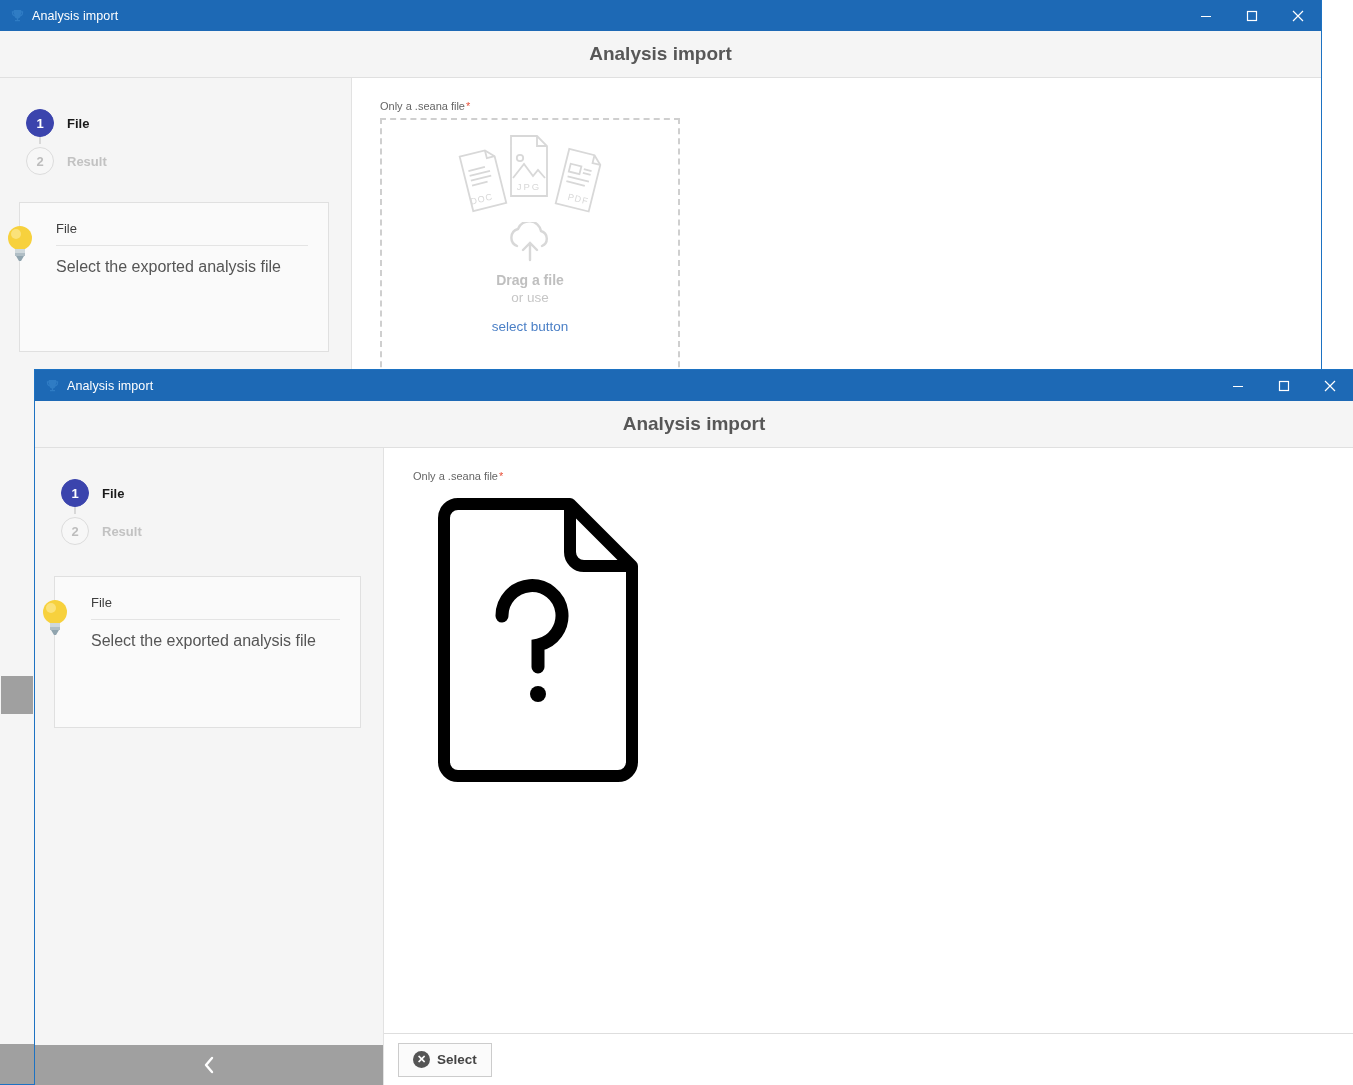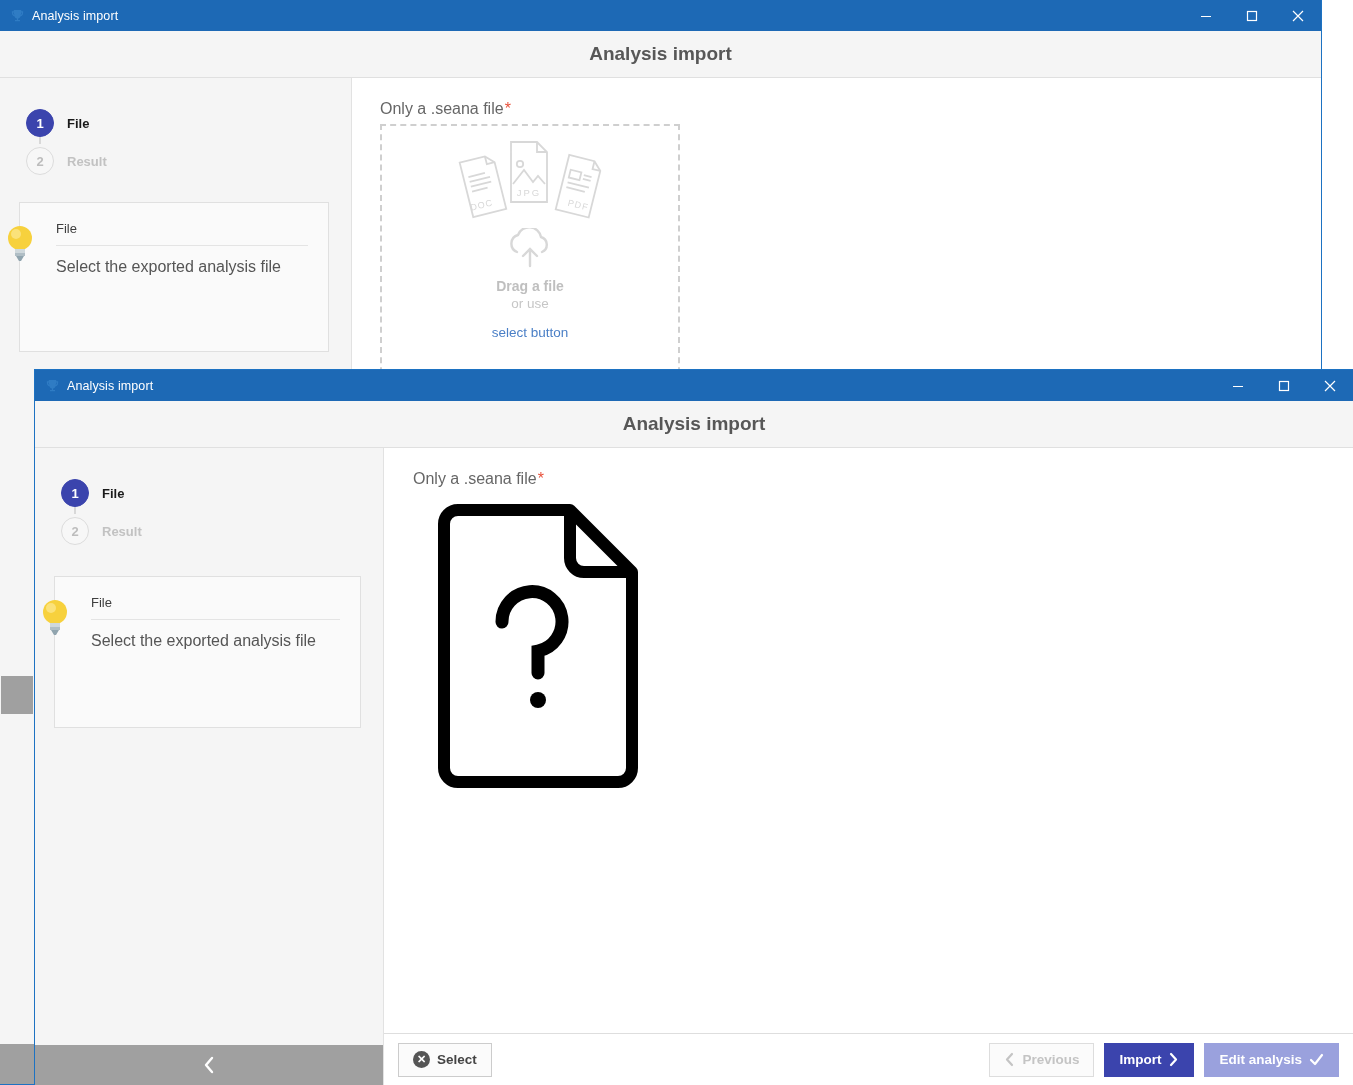--- a/index.html
+++ b/index.html
@@ -61,21 +61,21 @@
   .hint-text { font-size: 16px; color: #555555; padding-top: 12px; }
 
   .collapse-bar {
     position: absolute; left: 0; bottom: 0; height: 40px; width: 100%;
     background: #a0a0a0; display: flex; align-items: center; justify-content: center;
     color: #ffffff;
   }
 
   
   .main { flex: 1 1 auto; background: #ffffff; position: relative; }
-  .field-label { font-size: 16px; color: #666666; }
+  .field-label { font-size: 11px; color: #666666; }
   .req-star { color: #e8503a; margin-left: 1px; }
 
   
   .dropzone {
     border: 2px dashed #cfcfcf; background: #ffffff;
     display: flex; flex-direction: column; align-items: center; justify-content: flex-start;
   }
   .dz-icons { display: flex; align-items: flex-start; justify-content: center; margin-top: 24px; }
   .dz-drag { font-size: 14px; font-weight: bold; color: #bfbfbf; margin-top: 4px; }
   .dz-or { font-size: 13.5px; color: #c6c6c6; margin-top: 2px; }
@@ -323,36 +323,16 @@
         </div>
       </div>
     </div>
 
     <div class="footer" style="left:349px; right:0;">
       <button class="btn secondary">
         <span class="cancel-ico">✕</span>
         <span>Select</span>
       </button>
       <div class="spacer"></div>
-      <div class="btn-group">
-        <button class="btn disabled">
-          <svg width="11" height="15" viewBox="0 0 11 15">
-            <path d="M8 2 L3 7.5 L8 13" fill="none" stroke="#c4c4c4" stroke-width="2.2" stroke-linecap="round" stroke-linejoin="round"></path>
-          </svg>
-          <span>Previous</span>
-        </button>
-        <button class="btn primary">
-          <span>Import</span>
-          <svg width="11" height="15" viewBox="0 0 11 15">
-            <path d="M3 2 L8 7.5 L3 13" fill="none" stroke="#ffffff" stroke-width="2.2" stroke-linecap="round" stroke-linejoin="round"></path>
-          </svg>
-        </button>
-        <button class="btn muted-primary">
-          <span>Edit analysis</span>
-          <svg width="15" height="15" viewBox="0 0 15 15">
-            <path d="M2 8 L6 12 L13 3" fill="none" stroke="#ffffff" stroke-width="2.2" stroke-linecap="round" stroke-linejoin="round"></path>
-          </svg>
-        </button>
-      </div>
     </div>
   </div>
 
 </div>
 
 </body></html>

